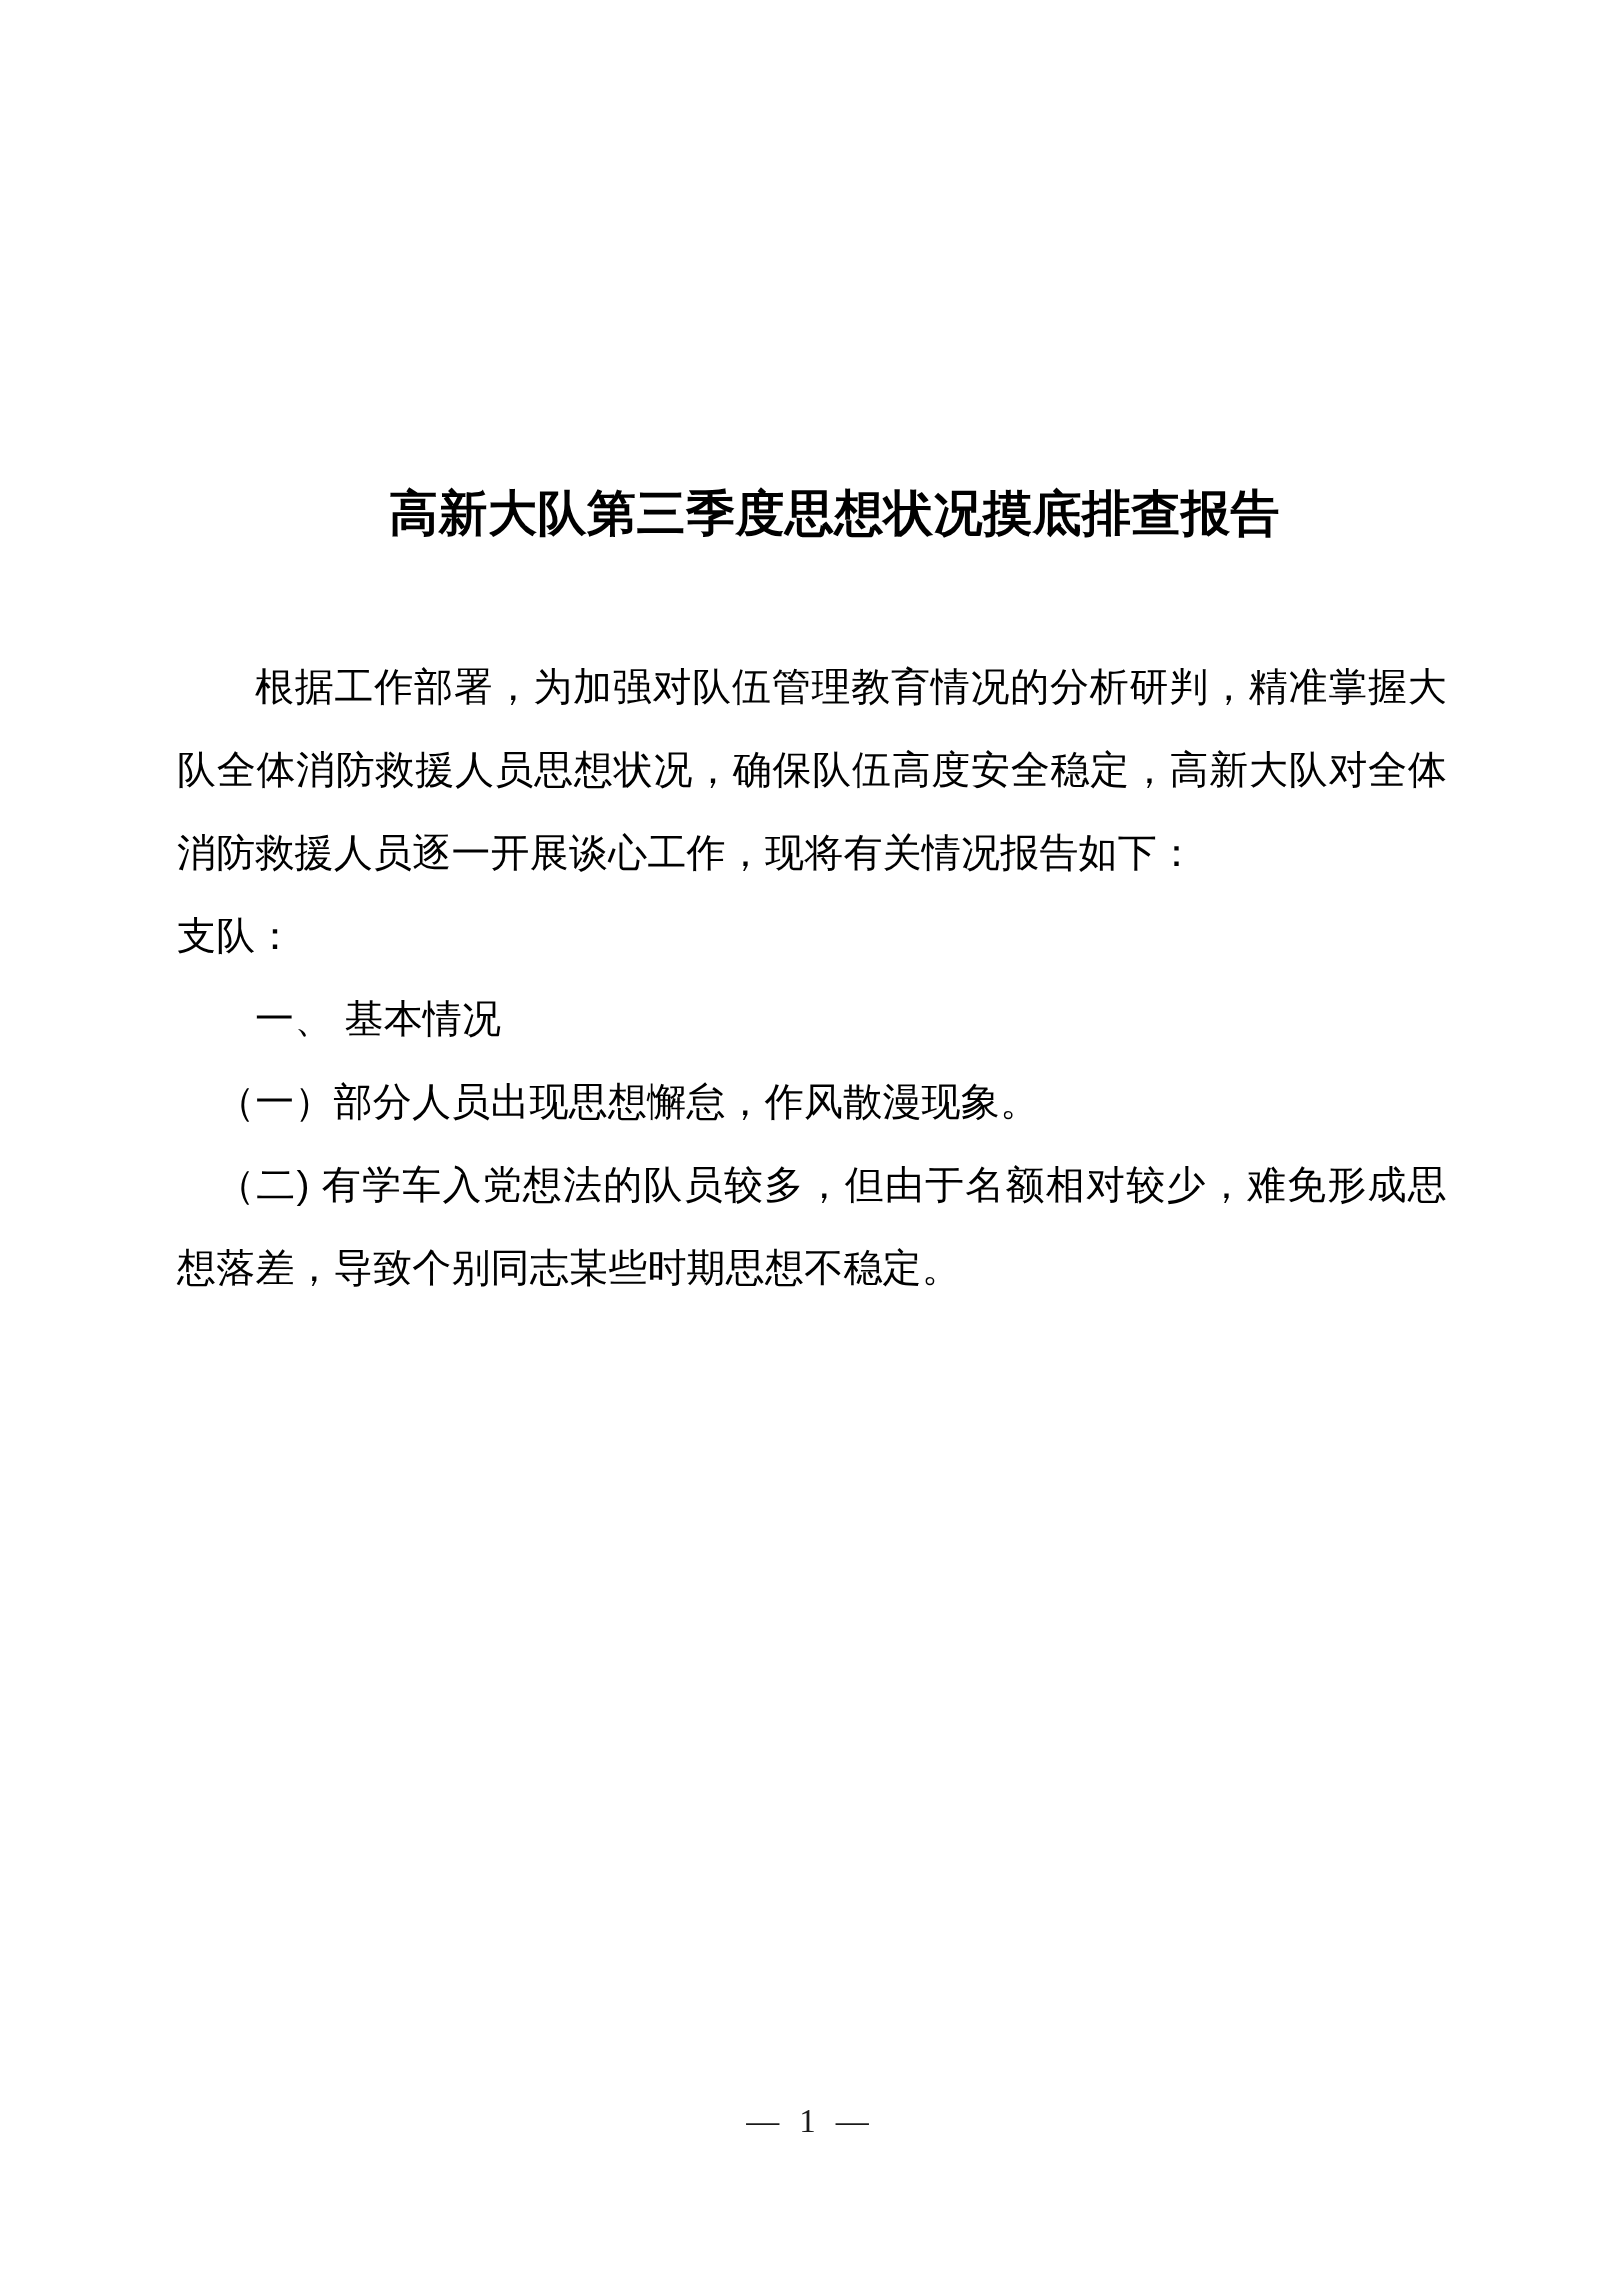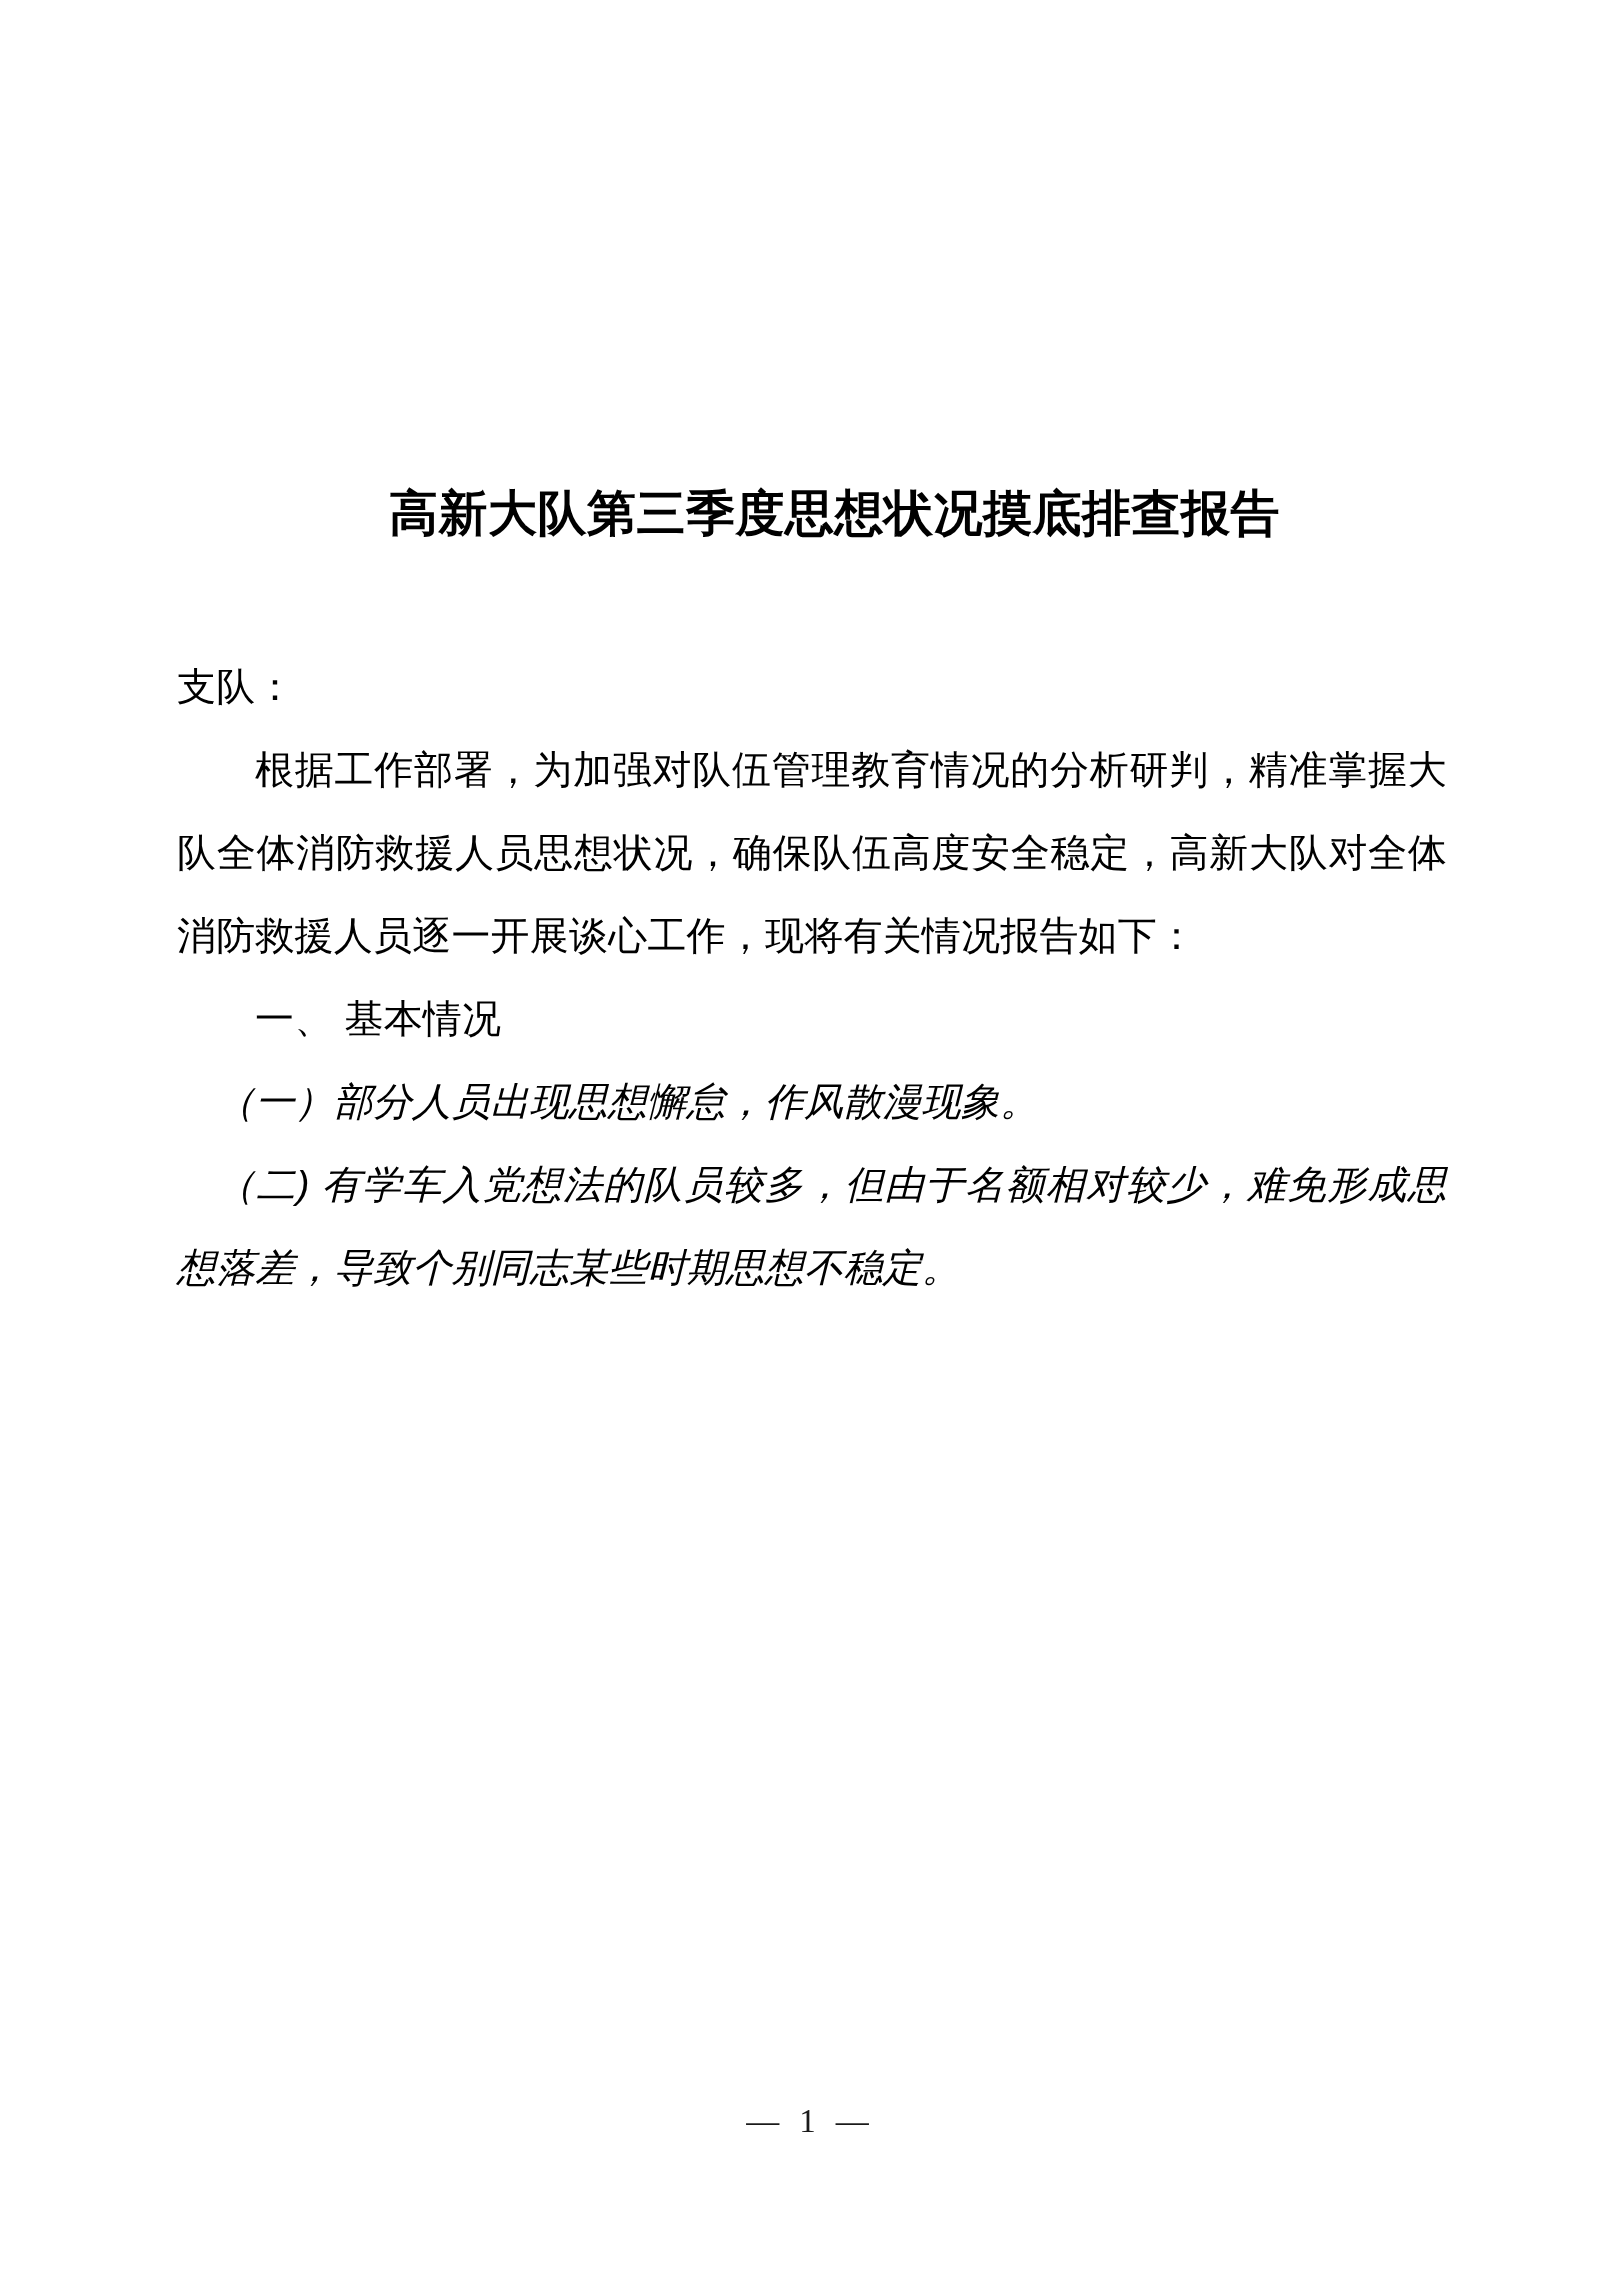--- a/index.html
+++ b/index.html
@@ -82,21 +82,20 @@
     letter-spacing: 0.2px;
   }
   .para.salutation {
     text-align: left;
   }
   .para.indent {
     text-indent: 78px;
   }
   .para.indent-half {
     text-indent: 39px;
-    font-style: italic;
   }
   .para.heading {
     text-indent: 78px;
     text-align: left;
   }
 
   
   .page-footer {
     position: absolute;
     left: 0;
@@ -111,23 +110,23 @@
 </style>
 </head>
 <body>
 
 <div id="page">
 
 
   <div class="doc-title">高新大队第三季度思想状况摸底排查报告</div>
 
   <div class="body-block">
+    <p class="para indent">根据工作部署，为加强对队伍管理教育情况的分析研判，精准掌握大队全体消防救援人员思想状况，确保队伍高度安全稳定，高新大队对全体消防救援人员逐一开展谈心工作，现将有关情况报告如下：</p>
+
     <p class="para salutation">支队：</p>
-
-    <p class="para indent">根据工作部署，为加强对队伍管理教育情况的分析研判，精准掌握大队全体消防救援人员思想状况，确保队伍高度安全稳定，高新大队对全体消防救援人员逐一开展谈心工作，现将有关情况报告如下：</p>
 
     <p class="para heading">一、 基本情况</p>
 
 
 
     <p class="para indent-half">（一）部分人员出现思想懈怠，作风散漫现象。</p>
 
     <p class="para indent-half">（二) 有学车入党想法的队员较多，但由于名额相对较少，难免形成思想落差，导致个别同志某些时期思想不稳定。</p>
   </div>
 

